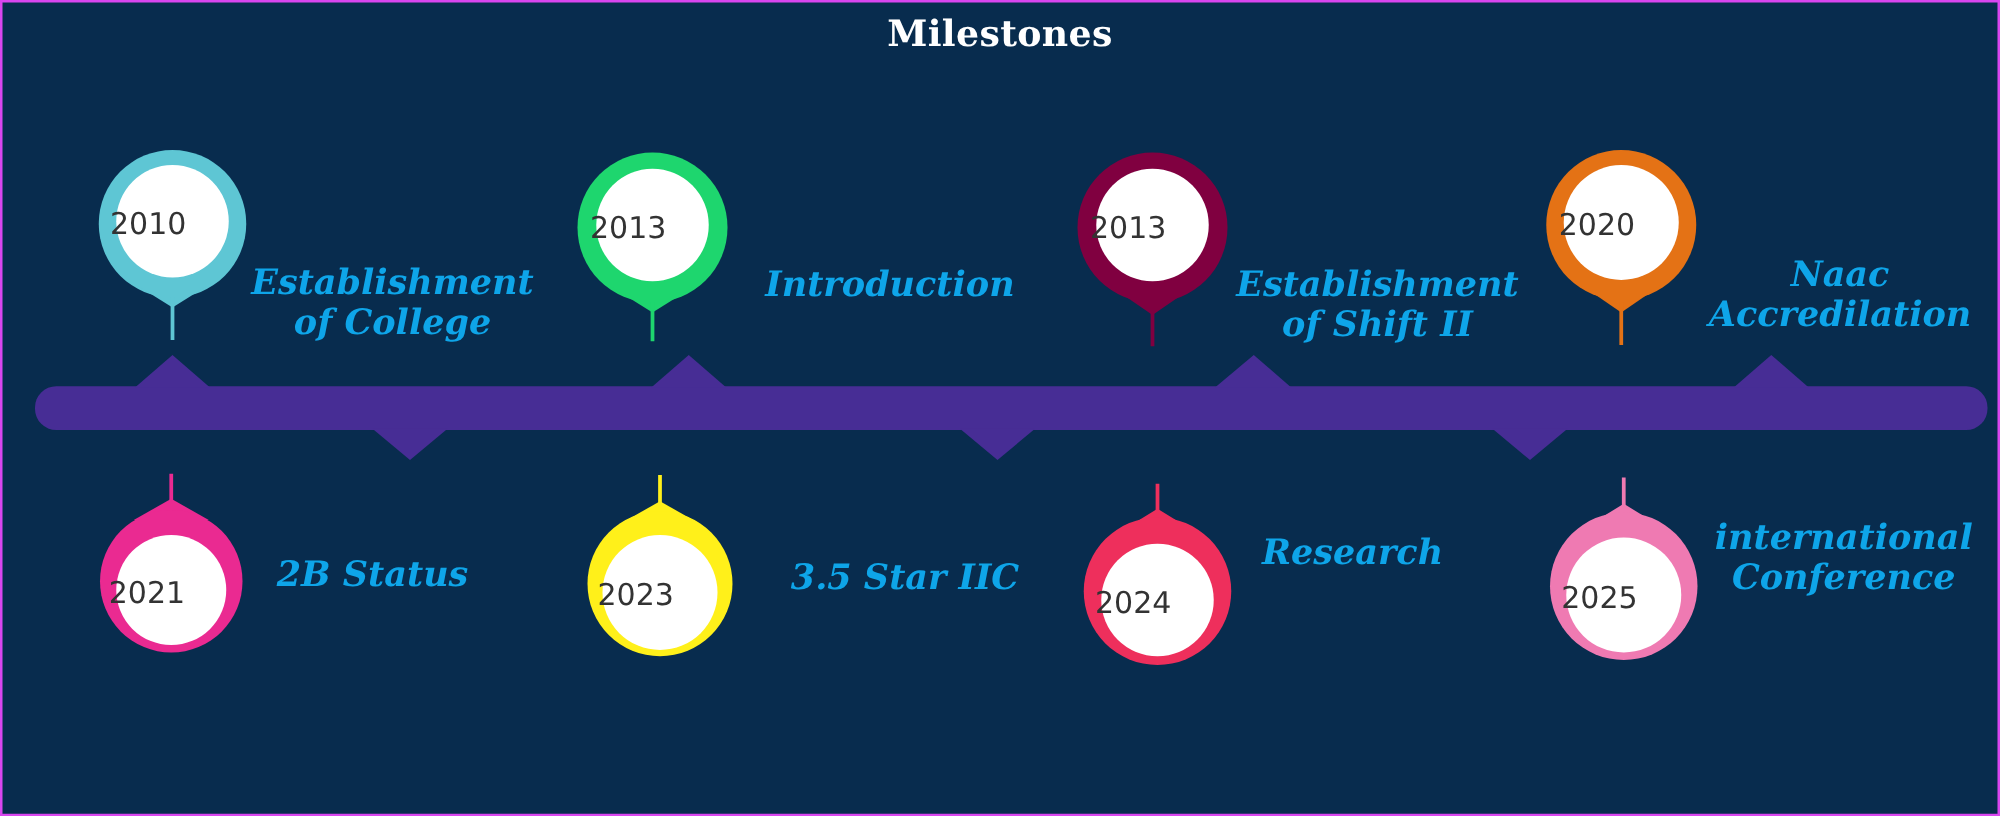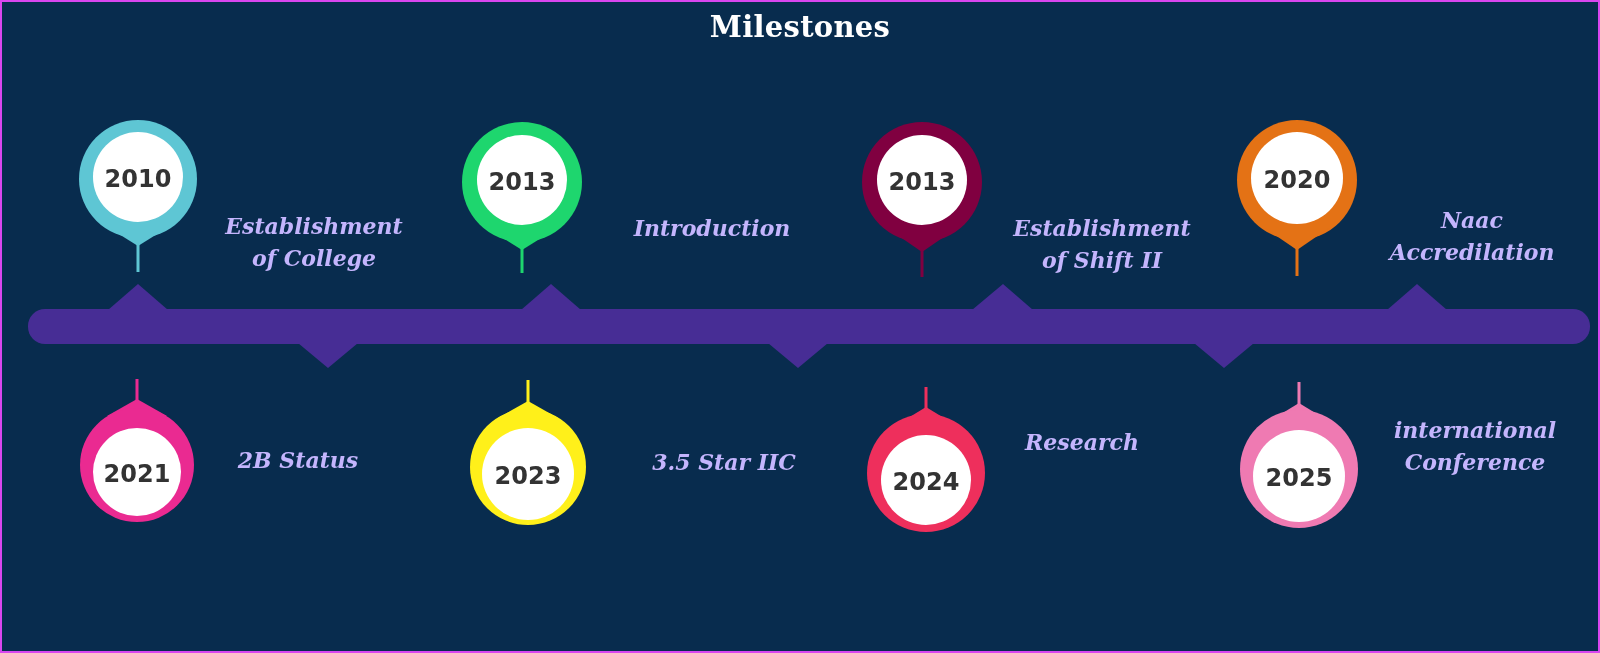--- a/index.html
+++ b/index.html
@@ -19,34 +19,33 @@
     font-family: "DejaVu Serif", serif;
     font-weight: bold;
     font-size: 29px;
     letter-spacing: 0.3px;
   }
   svg.timeline { position: absolute; left: 0; top: 0; }
   .pin-year {
     position: absolute;
     width: 100px; height: 40px;
     margin-left: -50px; margin-top: -20px;
-    text-align: center;
     line-height: 40px;
     font-family: "DejaVu Sans", sans-serif;
-    font-weight: bold;
+    font-weight: normal;
     font-size: 24px;
     color: #333333;
   }
   .label {
     position: absolute;
-    color: #c4b5fd;
+    color: #0ea5e9;
     font-family: "DejaVu Serif", serif;
     font-style: italic;
     font-weight: bold;
-    font-size: 22px;
+    font-size: 28px;
     line-height: 32px;
     text-align: center;
     white-space: nowrap;
     transform: translateX(-50%);
   }
   .label span { display: block; }
 </style>
 </head>
 <body>
 

